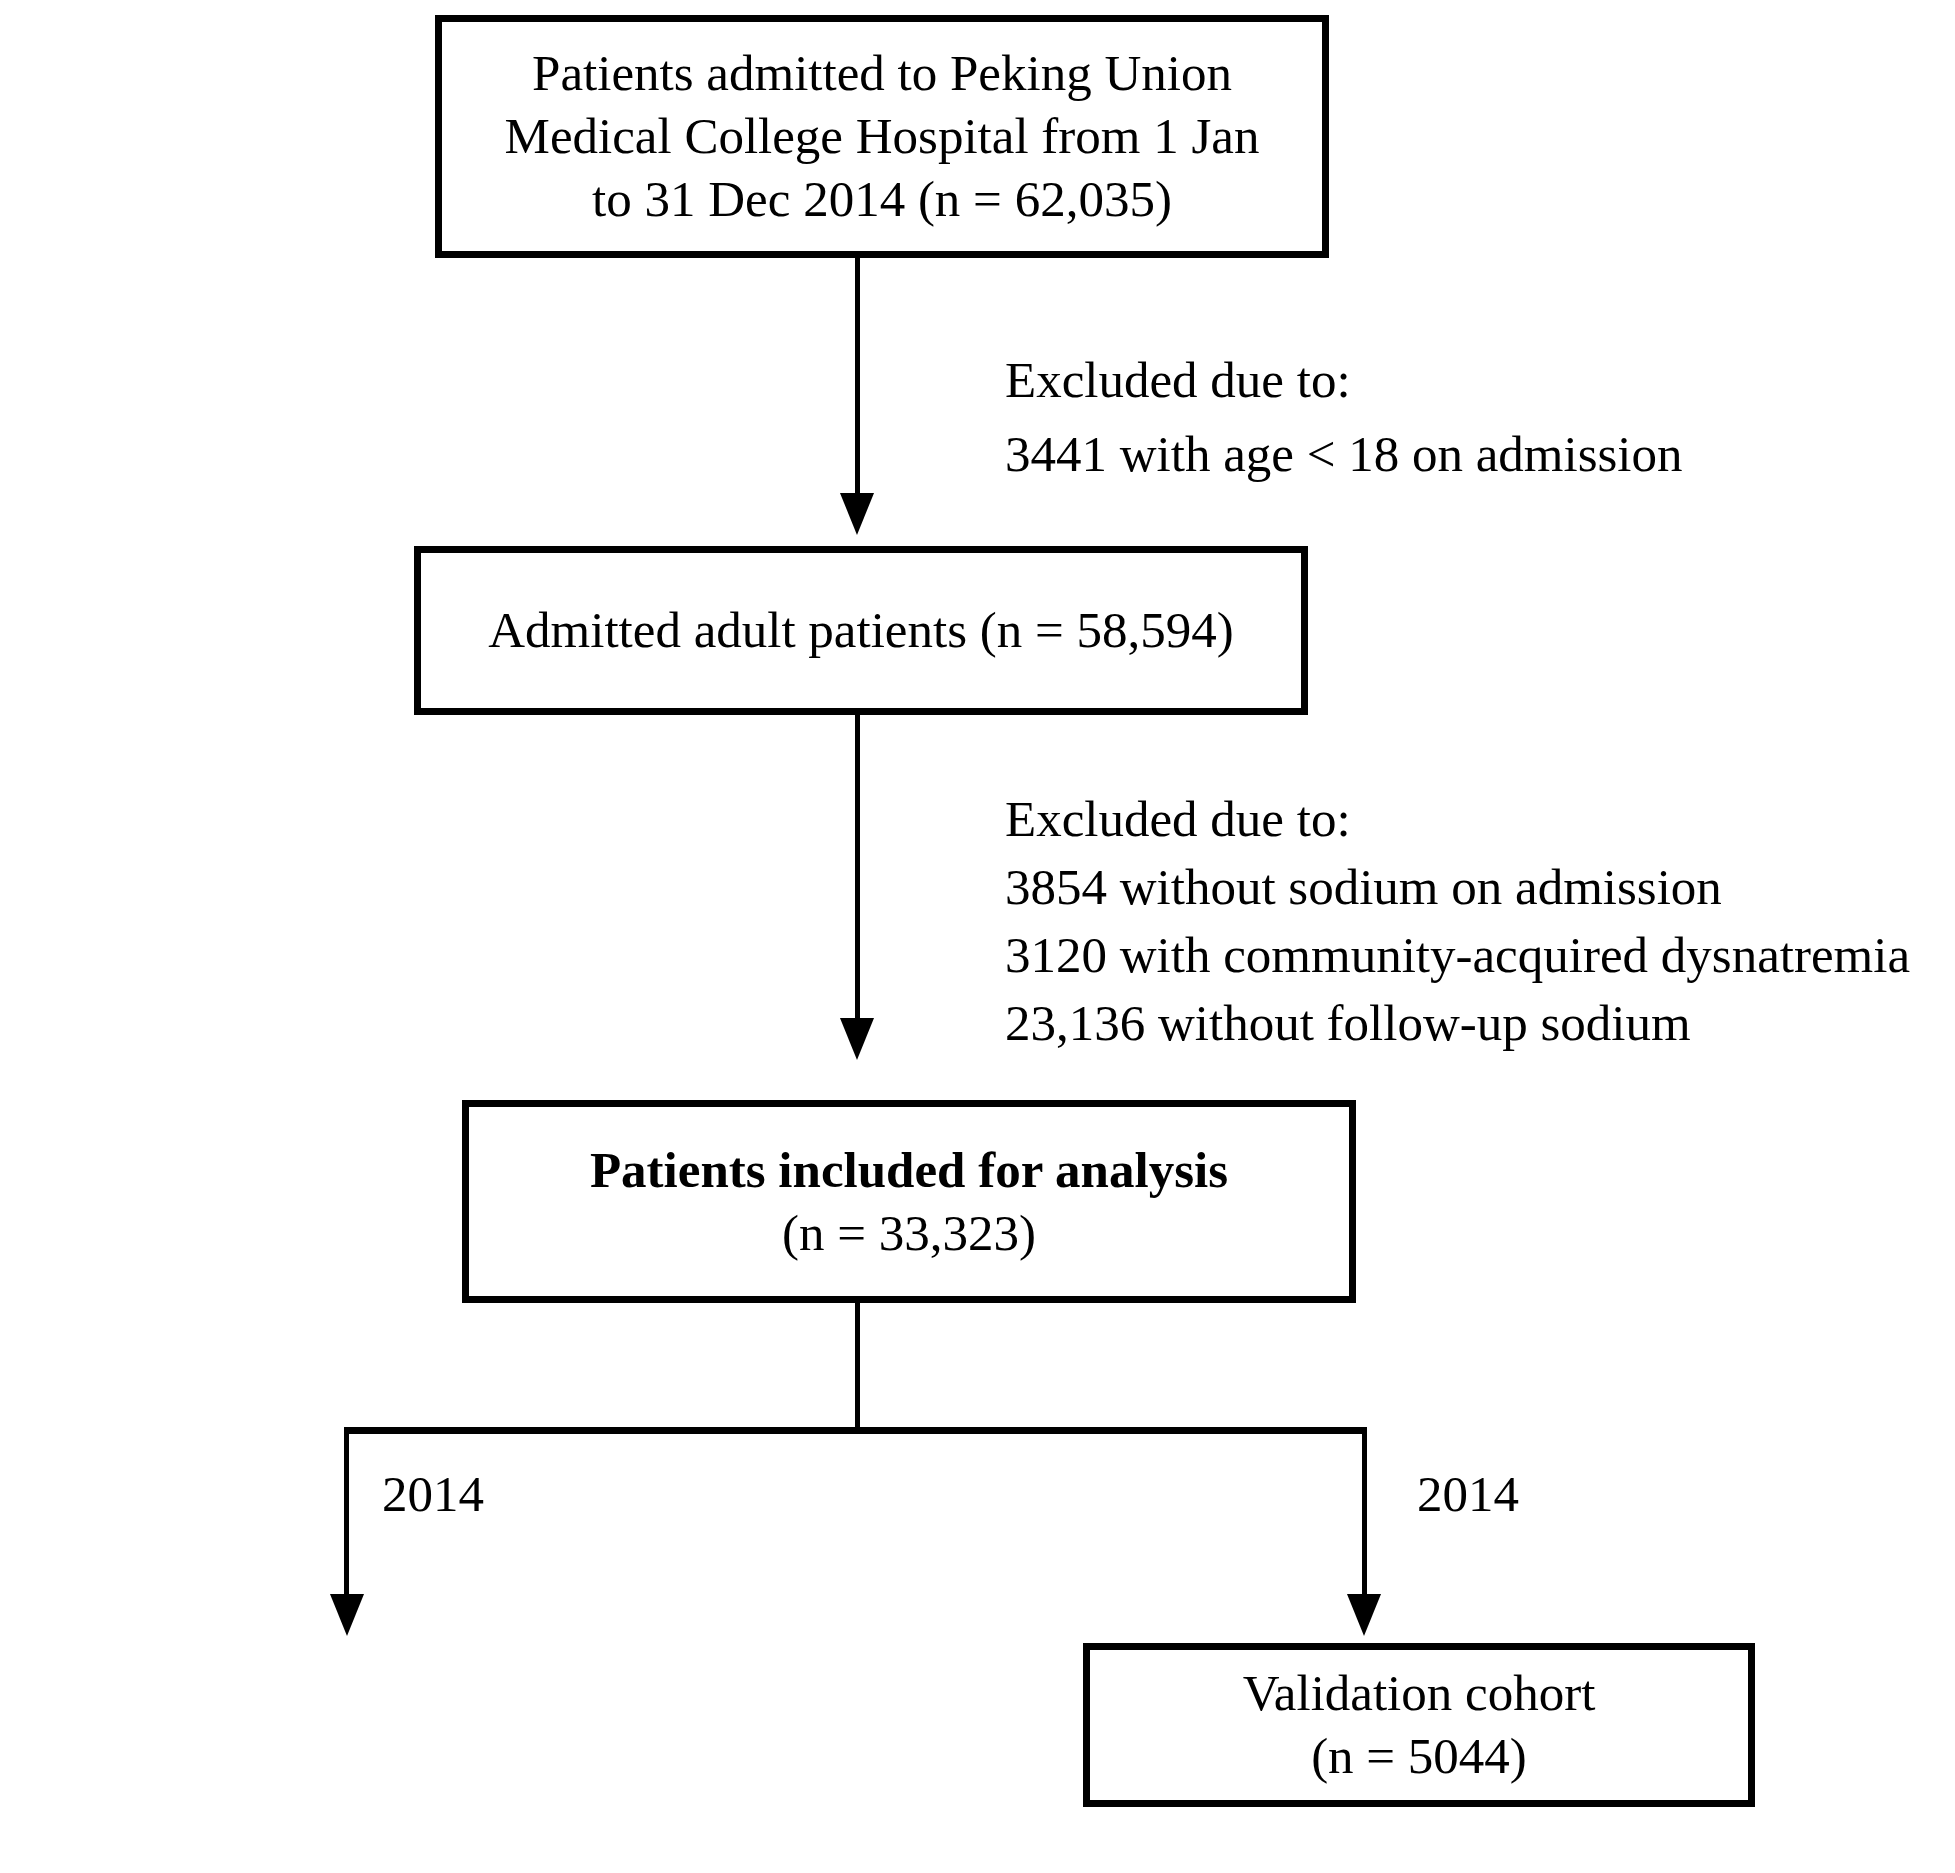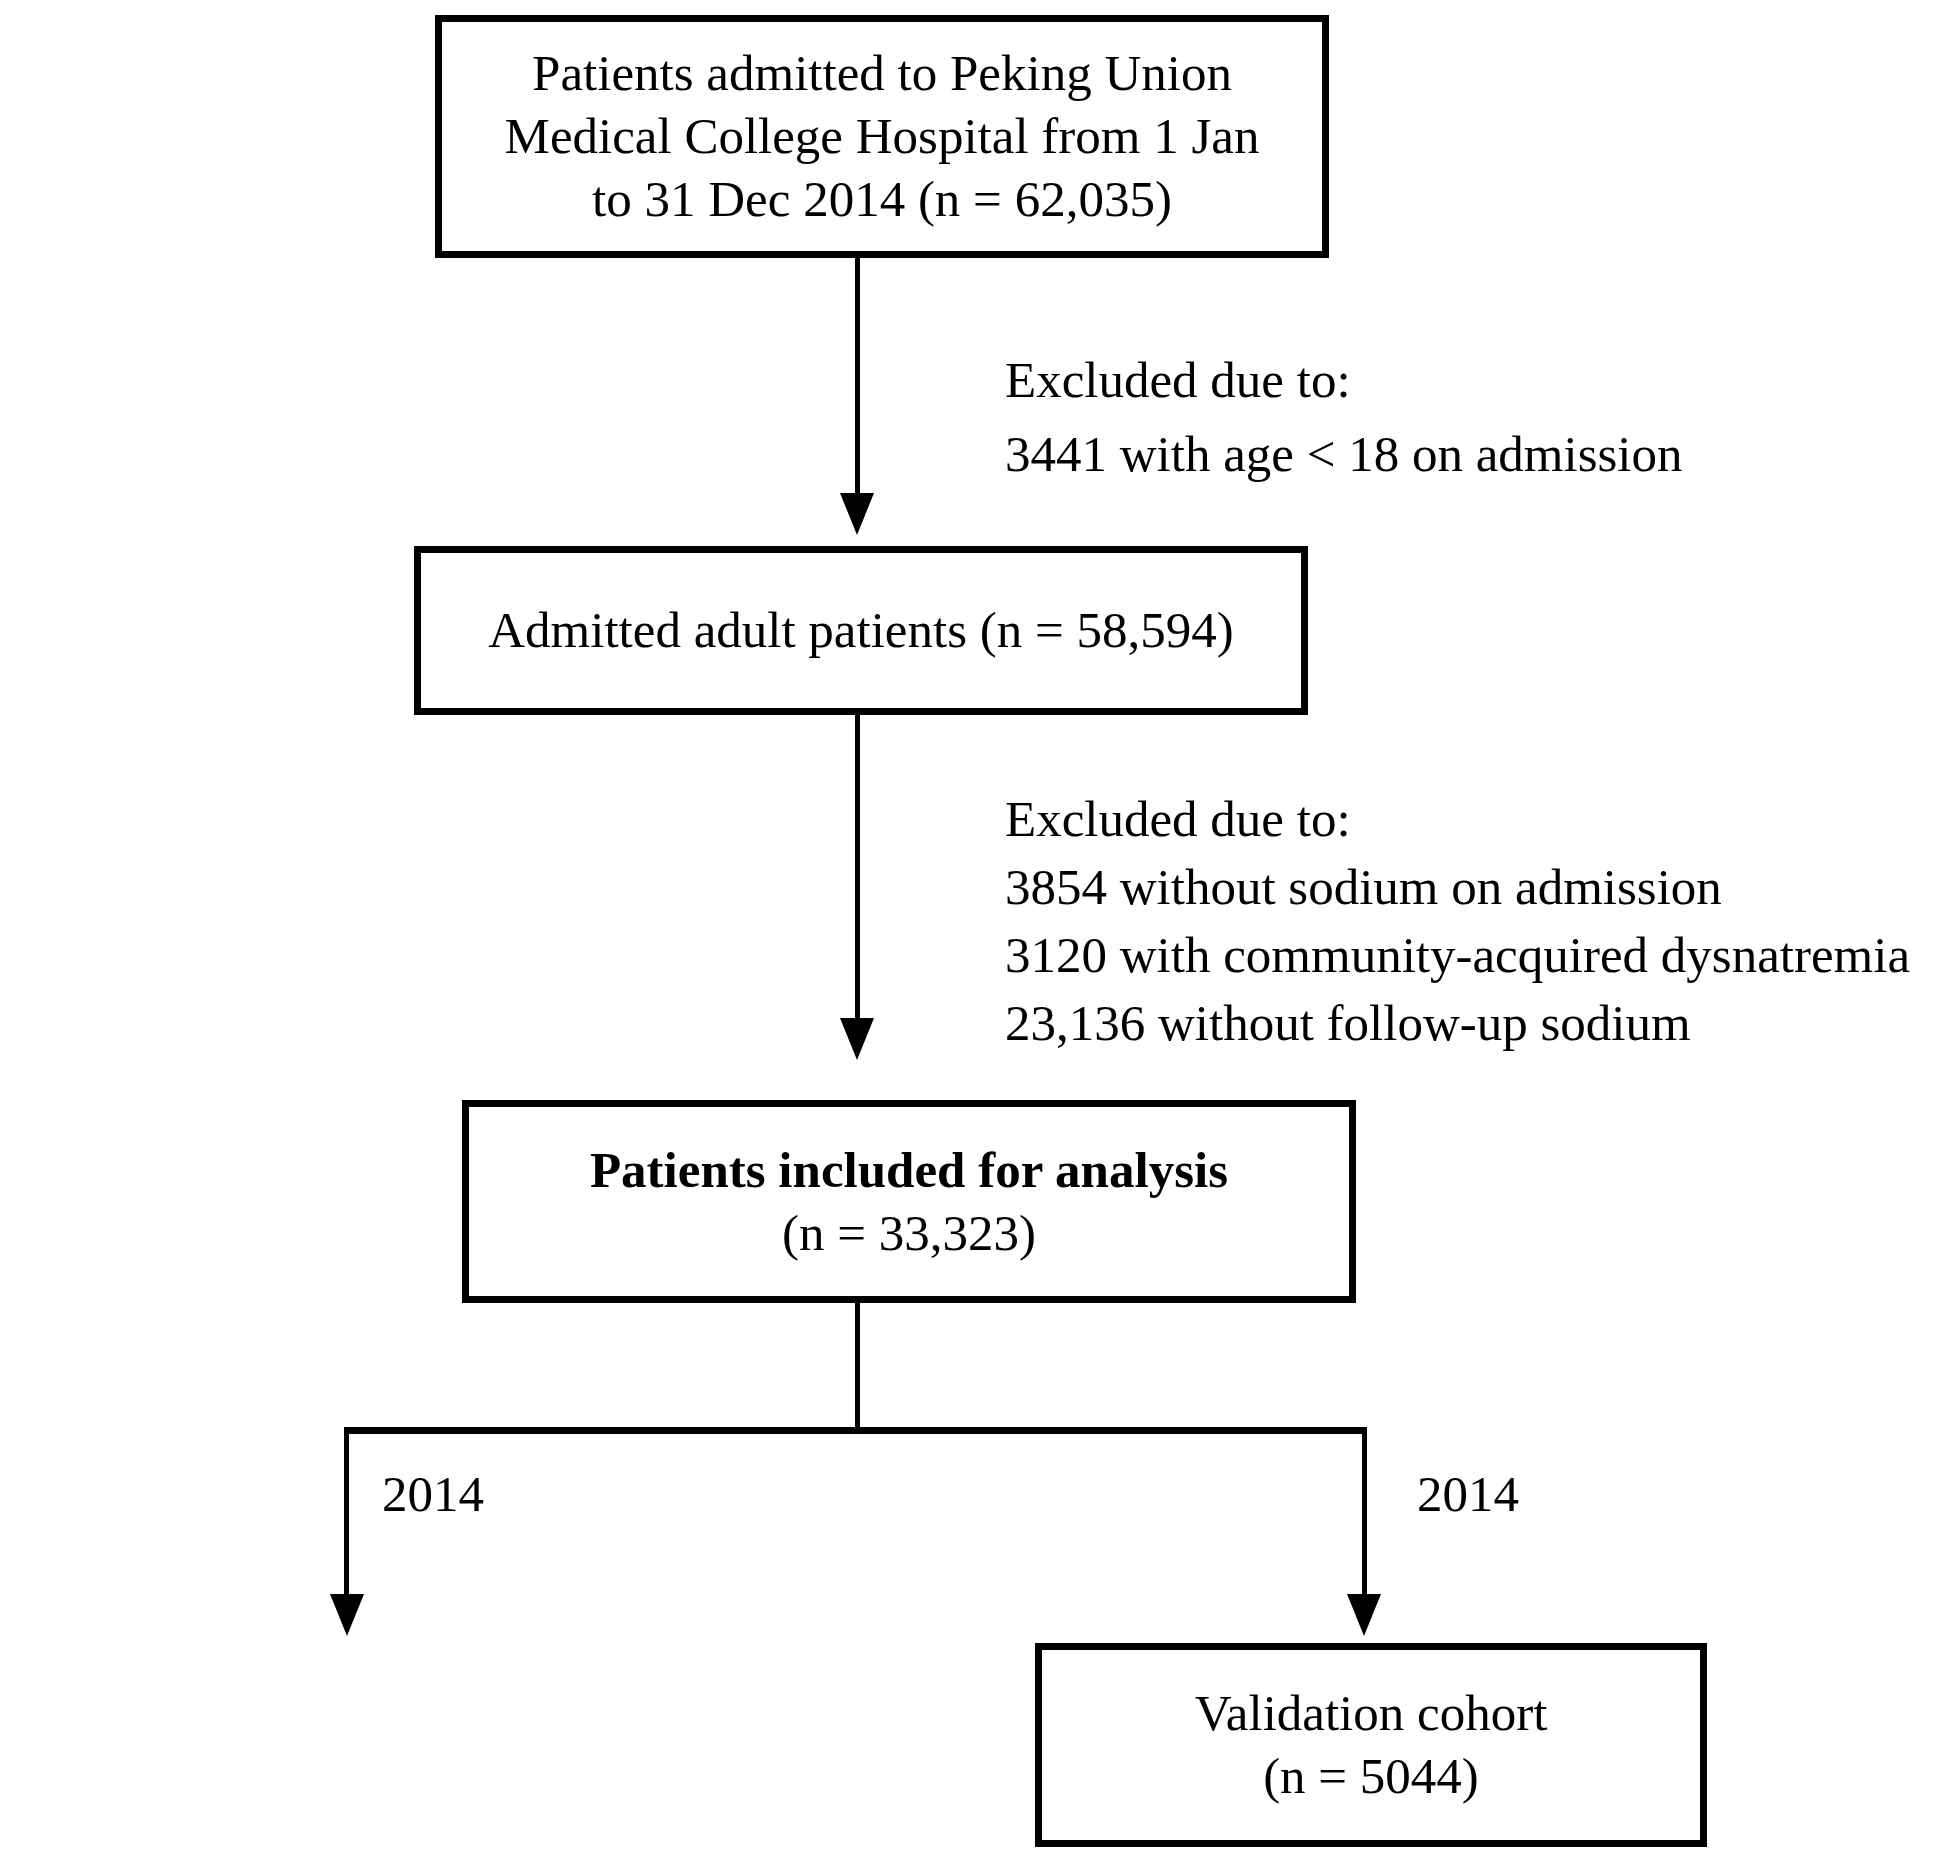--- a/index.html
+++ b/index.html
@@ -114,19 +114,19 @@
     <span>2014</span>
   </div>
 
   <div class="vline" style="left:1362px; top:1427px; height:169px;"></div>
   <div class="arrowhead" style="left:1347px; top:1594px;"></div>
   <div class="branch-label" style="left:1417px; top:1463px;">
     <span>2014</span>
   </div>
 
 
-  <div class="flowbox" style="left:1035px; top:1643px; width:672px; height:204px;justify-content:center;">
+  <div class="flowbox" style="left:1083px; top:1643px; width:672px; height:164px;justify-content:center;">
     <span class="line">Validation cohort</span>
     <span class="line">(n = 5044)</span>
   </div>
 
 </div>
 
 
 </body></html>

